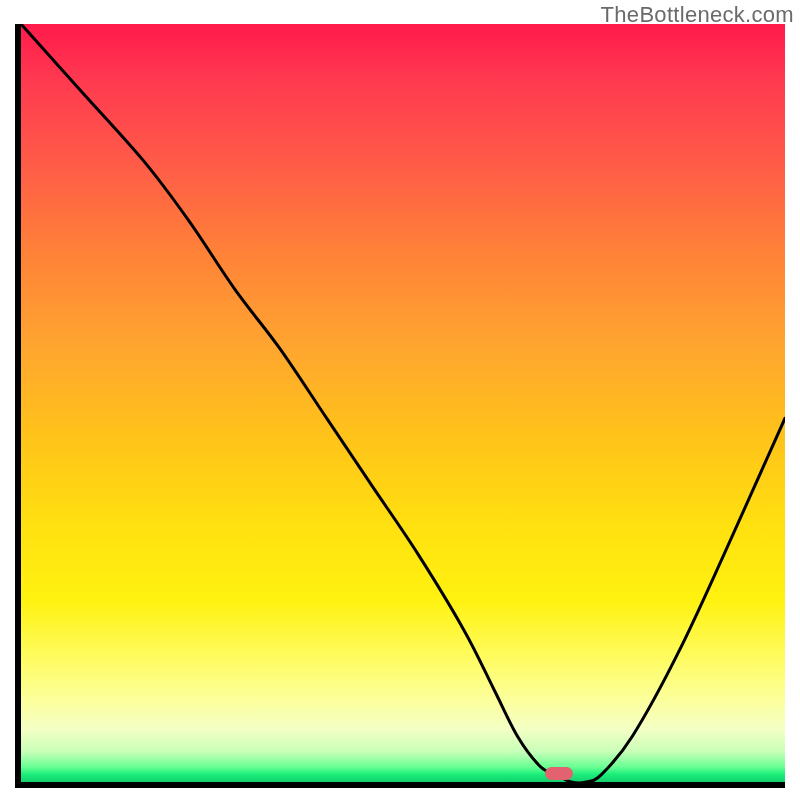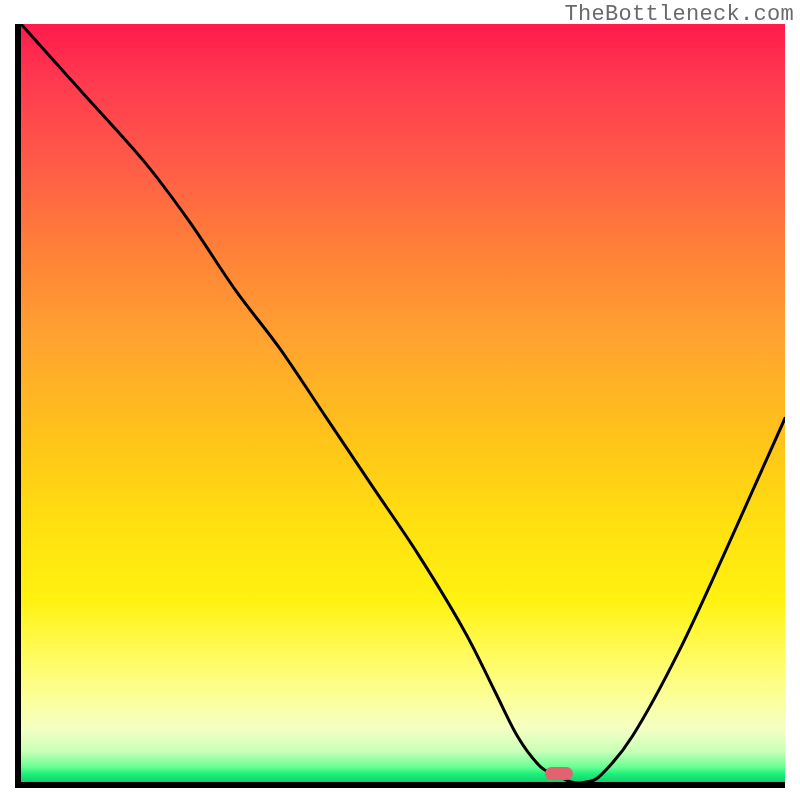--- a/index.html
+++ b/index.html
@@ -1,21 +1,21 @@
 <!DOCTYPE html>
 <html><head>
 <meta charset="utf-8">
 <style>
   html, body { margin: 0; padding: 0; width: 800px; height: 800px; }
   .container { position: relative; width: 800px; height: 800px; background: #ffffff; }
   .watermark {
     position: absolute;
     top: 2px;
     right: 6px;
-    font-family: Liberation Mono, monospace;
+    font-family: Liberation Sans, sans-serif;
     font-size: 22px;
     color: #6a6a6a;
     letter-spacing: 0.3px;
     z-index: 4;
   }
   .axis-left {
     position: absolute;
     left: 15px; top: 24px;
     width: 6px; height: 764px;
     background: #000000;

